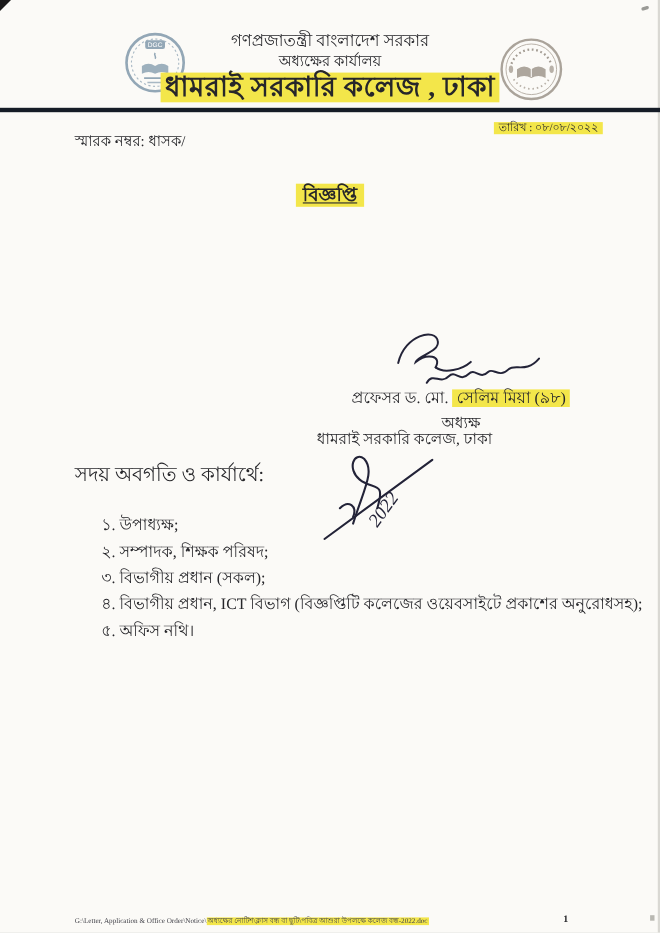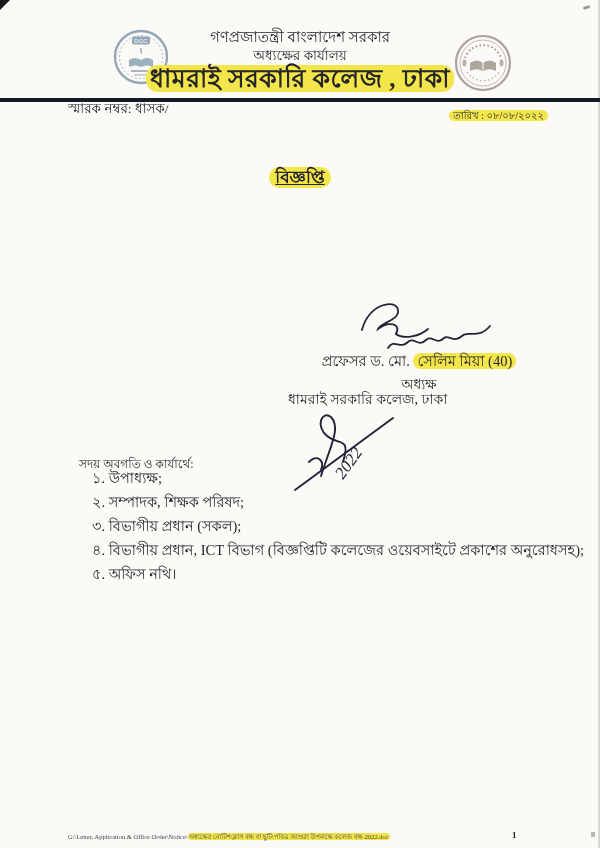--- a/index.html
+++ b/index.html
@@ -18,49 +18,49 @@
     border-top:10px solid #191919;border-right:10px solid transparent;}
   .edge-right{position:absolute;right:0;top:0;width:2px;height:848px;background:#d9d8d3;}
   .mark-tr{position:absolute;right:10px;top:6px;width:7px;height:3px;background:#9a9a96;border-radius:2px;transform:rotate(-18deg);}
   .mark-br{position:absolute;right:5px;bottom:11px;width:4px;height:5px;background:#b9b8b2;}
 
   
   .hdr-line{position:absolute;left:0;width:100%;text-align:center;}
   .govt{top:25px;font-size:15px;}
   .office{top:45px;font-size:13.5px;}
   .college{top:59px;font-size:25px;font-weight:bold;letter-spacing:.5px;}
-  .hl{background:#f3e64a;padding:0 4px;border-radius:12px;}
+  .hl{background:#f3e64a;padding:0 4px;}
   .contact{top:87px;font-size:9.5px;color:#303034;}
   .rule{position:absolute;left:0;top:98px;width:100%;height:4px;background:#151c26;}
 
   .seal{position:absolute;}
   .seal-left{left:112px;top:27px;}
   .seal-right{left:453px;top:32px;}
 
   
-  .memo{position:absolute;left:68px;top:98px;font-size:13.5px;}
+  .memo{position:absolute;left:68px;top:118px;font-size:13.5px;}
   .date{position:absolute;right:52px;top:108px;font-size:10px;}
 
   
   .title-wrap{position:absolute;left:0;top:164px;width:100%;text-align:center;}
   .title{font-size:17px;font-weight:bold;text-decoration:underline;padding:1px 6px;}
   .body-text{
     position:absolute;left:68px;top:204px;width:478px;
     font-size:16px;line-height:1.68;text-align:justify;
   }
 
   
   .sig1{position:absolute;left:332px;top:296px;}
   .signatory{position:absolute;left:288px;top:350px;width:262px;text-align:center;font-size:14.5px;}
   .desig{position:absolute;left:288px;top:373px;width:262px;text-align:center;font-size:14px;}
   .inst{position:absolute;left:288px;top:388px;width:262px;font-size:14px;}
   .sig2{position:absolute;left:287px;top:402px;}
 
   
-  .dist-head{position:absolute;left:68px;top:455px;font-size:12px;margin-left:11px;}
+  .dist-head{position:absolute;left:68px;top:417px;font-size:18px;}
   .dist-list{position:absolute;left:92px;top:466px;font-size:14.5px;line-height:24px;width:460px;}
   .dist-item{white-space:nowrap;}
 
   
   .footer-path{position:absolute;left:68px;top:832px;font-size:6.5px;color:#43434a;white-space:nowrap;}
   .footer-path .hl{padding:0 1px;}
   .page-num{position:absolute;left:512px;top:830px;font-size:9px;font-weight:bold;}
 </style>
 </head>
 <body>
@@ -113,21 +113,21 @@
   <div class="sig1">
     <svg width="185" height="60" viewBox="0 0 185 60">
       <g fill="none" stroke="#232338" stroke-width="1.8" stroke-linecap="round">
         <path d="M30 34 C36 8 64 2 66 14 C68 24 48 27 46 33 C56 25 70 27 64 38"></path>
         <path d="M64 38 C72 44 88 40 96 33"></path>
         <path d="M56 52 C62 42 68 54 76 46 C82 40 86 52 94 44 C100 38 104 50 112 42 C116 38 122 48 130 40 C136 34 146 44 158 30"></path>
       </g>
     </svg>
   </div>
 
-  <div class="signatory"><span>প্রফেসর ড. মো. </span><span class="hl">সেলিম মিয়া (40)</span></div>
+  <div class="signatory"><span>প্রফেসর ড. মো. </span><span class="hl">সেলিম মিয়া (৯৮)</span></div>
   <div class="desig">অধ্যক্ষ</div>
   <div class="inst">ধামরাই সরকারি কলেজ, ঢাকা</div>
 
   <div class="sig2">
     <svg width="118" height="92" viewBox="0 0 118 92">
       <g fill="none" stroke="#232338" stroke-width="1.9" stroke-linecap="round">
         <path d="M8 88 L106 16"></path>
         <path d="M34 74 C44 42 54 26 44 15 C35 8 28 24 40 34 C52 44 64 34 56 60"></path>
         <path d="M22 60 C30 52 38 58 34 68"></path>
       </g>

